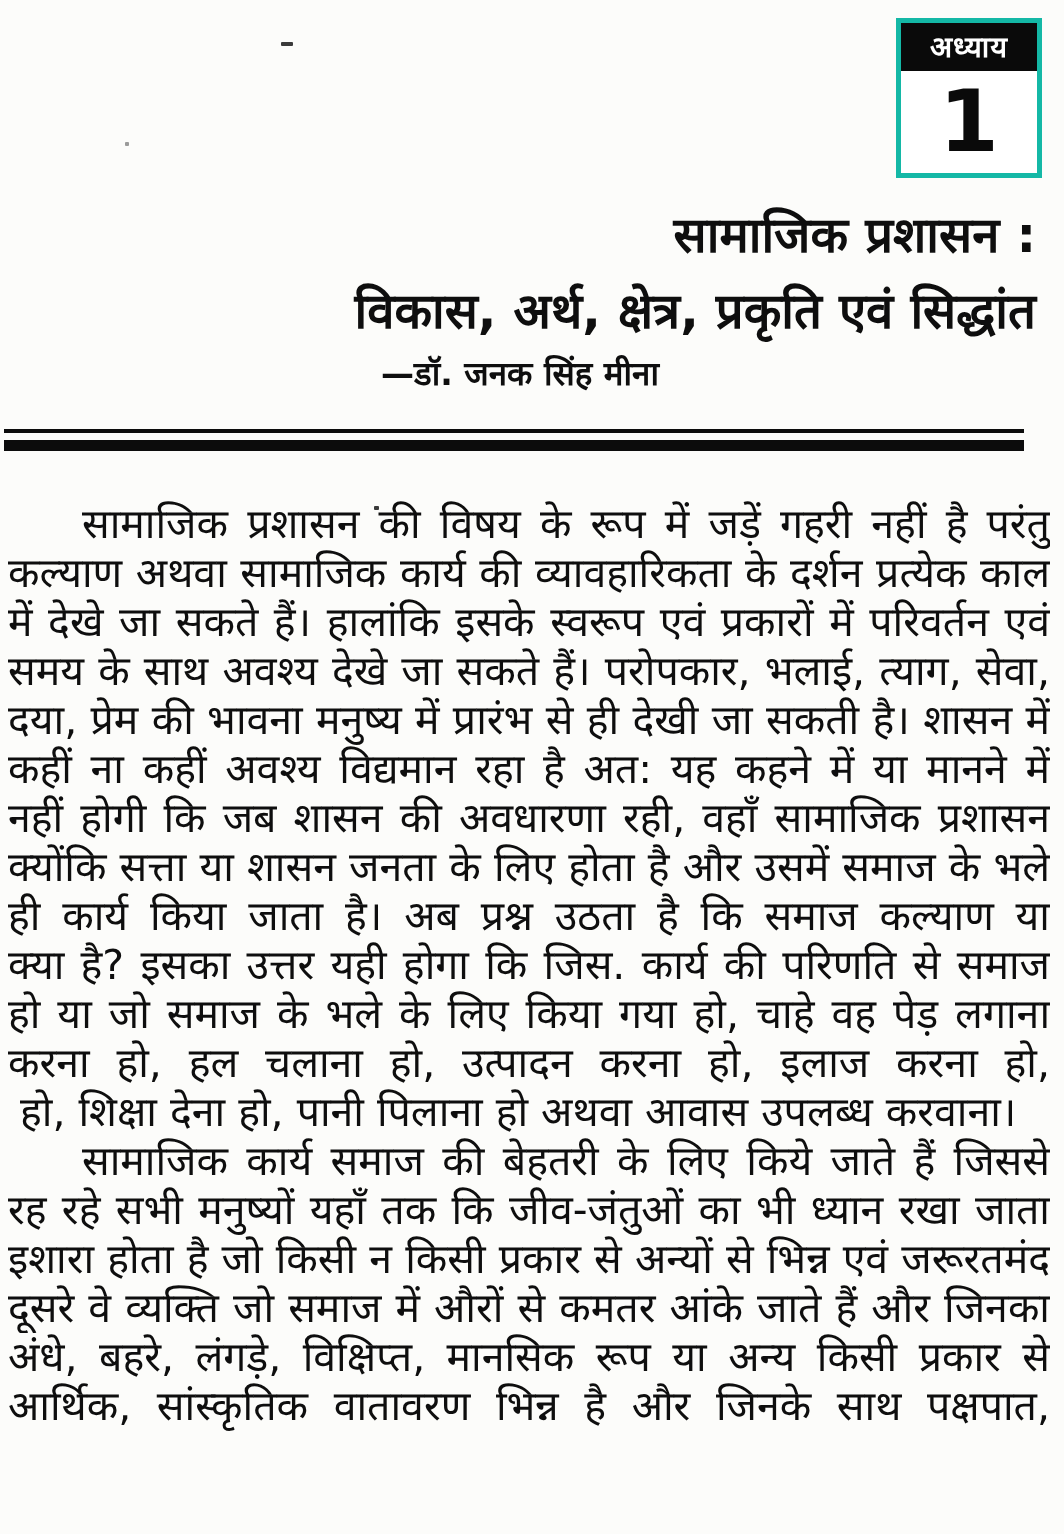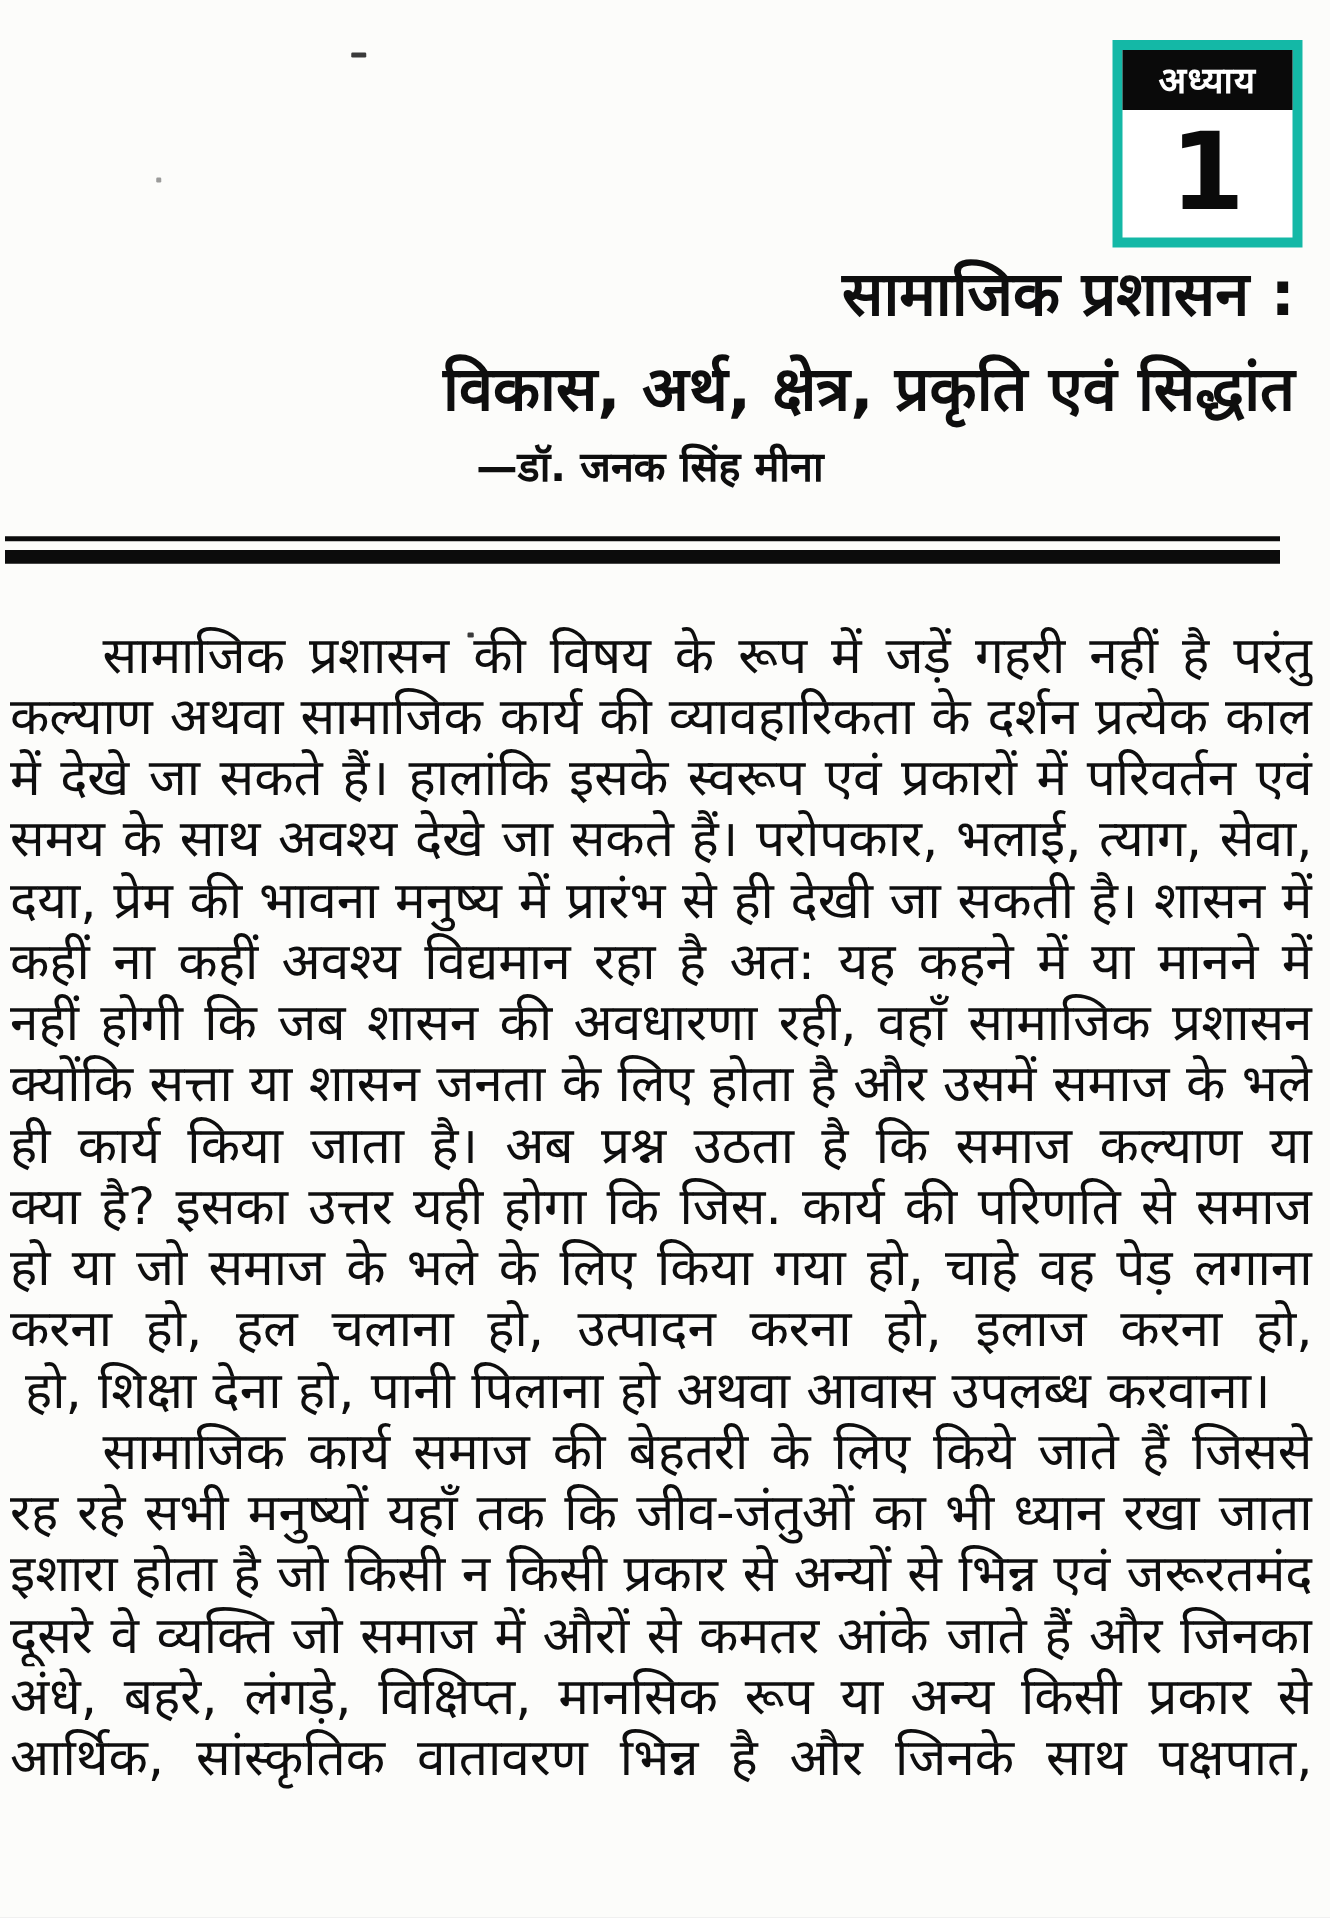--- a/index.html
+++ b/index.html
@@ -14,25 +14,25 @@
     margin: 0 auto;
     background: #fcfcfa;
     overflow: hidden;
     font-family: "DejaVu Sans", sans-serif;
     color: #0e0e0e;
   }
 
   
   .chapter-box {
     position: absolute;
-    top: 32px;
+    top: 18px;
     right: 22px;
     width: 136px;
     height: 150px;
-    border: 8px solid #14b8a6;
+    border: 5px solid #14b8a6;
     background: #ffffff;
     box-sizing: content-box;
   }
   .chapter-label {
     background: #0a0a0a;
     color: #ffffff;
     text-align: center;
     height: 48px;
     line-height: 48px;
     font-size: 29px;

